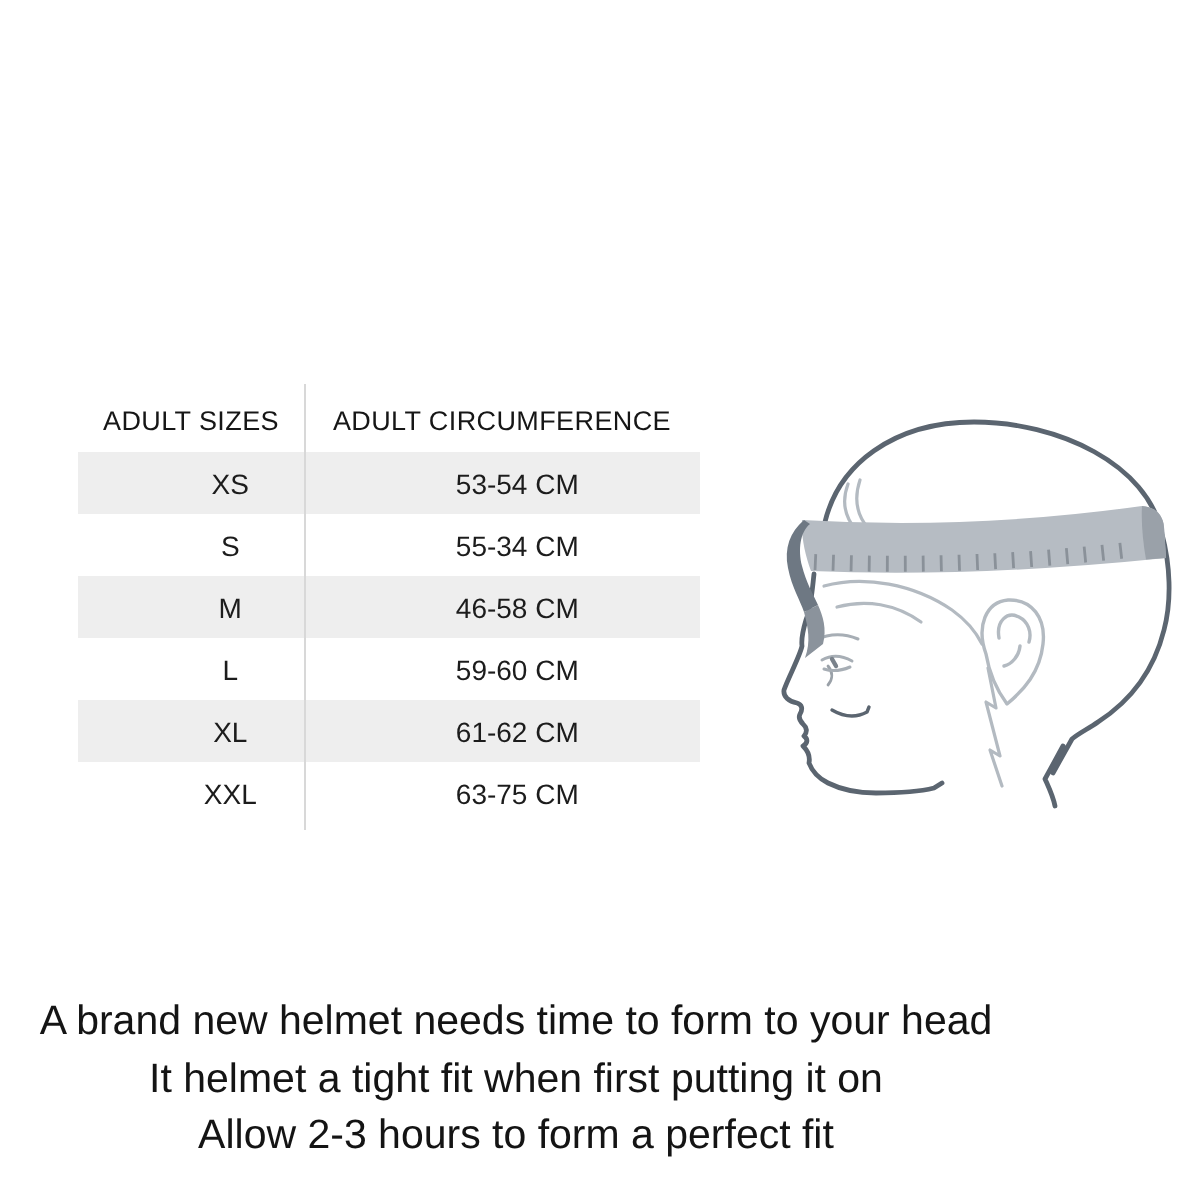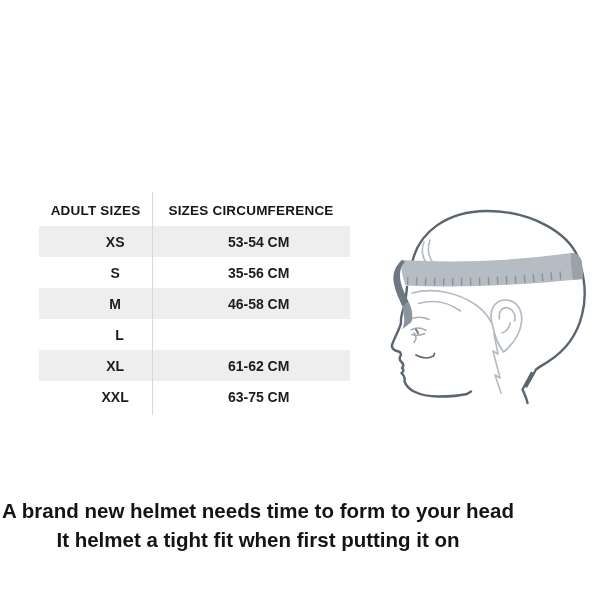--- a/index.html
+++ b/index.html
@@ -4,21 +4,21 @@
 <style>
   html, body { margin: 0; padding: 0; }
   body {
     width: 600px; height: 600px;
     background: #ffffff;
     font-family: "Liberation Sans", sans-serif;
     position: relative;
     overflow: hidden;
     color: #1c1c1c;
   }
-  .canvas { position: absolute; inset: 0; font-weight: bold; }
+  .canvas { position: absolute; inset: 0; }
 
   
   .size-table {
     position: absolute;
     left: 39px; top: 195px;
     width: 311px;
   }
   .thead, .tr {
     display: flex;
     align-items: center;
@@ -55,36 +55,37 @@
   }
 </style>
 </head>
 <body>
 
 <div class="canvas">
 
   <div class="size-table">
     <div class="thead">
       <div class="col1">ADULT SIZES</div>
-      <div class="col2">SIZES CIRCUMFERENCE</div>
+      <div class="col2">ADULT CIRCUMFERENCE</div>
     </div>
     <div class="tr alt">
       <div class="col1">XS</div>
       <div class="col2">53-54 CM</div>
     </div>
     <div class="tr">
       <div class="col1">S</div>
-      <div class="col2">35-56 CM</div>
+      <div class="col2">55-34 CM</div>
     </div>
     <div class="tr alt">
       <div class="col1">M</div>
       <div class="col2">46-58 CM</div>
     </div>
     <div class="tr">
       <div class="col1">L</div>
+      <div class="col2">59-60 CM</div>
     </div>
     <div class="tr alt">
       <div class="col1">XL</div>
       <div class="col2">61-62 CM</div>
     </div>
     <div class="tr">
       <div class="col1">XXL</div>
       <div class="col2">63-75 CM</div>
     </div>
     <div class="col-divider"></div>
@@ -142,15 +143,16 @@
       <path fill="#6e7883" d="M 12,68 C 5,74 2,82 4,92 C 6,102 10,108 12,114 L 19,110.5
                C 16.5,105 13,99 11,91 C 9,83 10,74 15,70 Z"></path>
       <path fill="#8b939c" d="M 12,114 C 14,122 15.5,128.5 12.5,137 L 21.5,130
                C 23.5,122.5 21.5,116 19,110.5 Z"></path>
     </g>
   </svg>
 
   <div class="footer">
     <div>A brand new helmet needs time to form to your head</div>
     <div>It helmet a tight fit when first putting it on</div>
+    <div>Allow 2-3 hours to form a perfect fit</div>
   </div>
 
 </div>
 
 </body></html>

